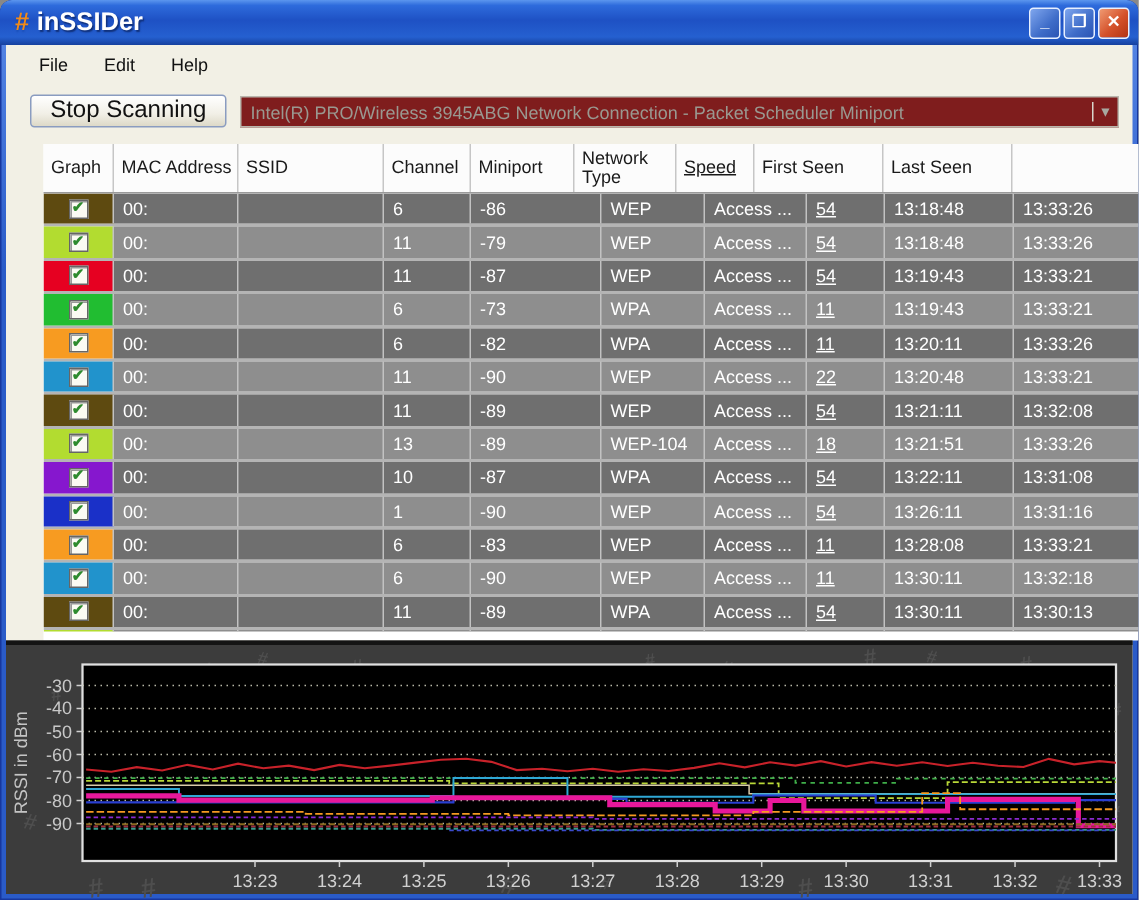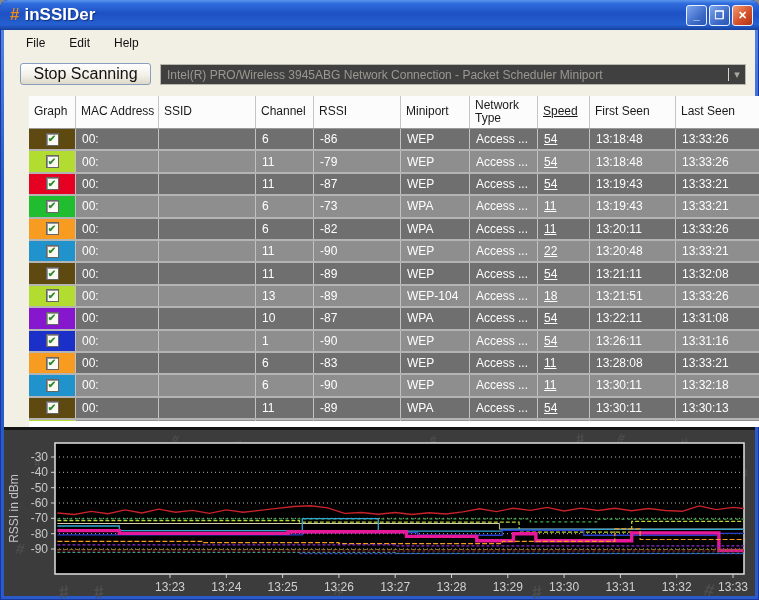--- a/index.html
+++ b/index.html
@@ -9,21 +9,21 @@
   .app-icon{color:#F08A18;font-weight:bold;font-size:17px;margin:0 5px 0 4px;text-shadow:0 1px 1px #00308044;}
   .title-text{color:#fff;font-weight:bold;font-size:17px;text-shadow:1px 1px 1px #10307A;flex:1;}
   .winbtn{width:21px;height:21px;margin-left:2px;border-radius:3px;border:1px solid #E8F0FF;color:#fff;font-size:11px;font-weight:bold;display:flex;align-items:center;justify-content:center;line-height:1;}
   .winbtn.minmax{background:linear-gradient(135deg,#7FA6EE 0%,#3E6CC8 60%,#2A54B4 100%);}
   .winbtn.close{background:linear-gradient(135deg,#F09A72 0%,#D4512A 55%,#B23314 100%);}
   .client{position:absolute;top:30px;left:4px;width:751px;height:566px;background:#F2F0E5;}
   .menubar{position:absolute;top:0;left:0;right:0;height:26px;display:flex;align-items:center;padding-left:10px;gap:0;}
   .menu-item{font-size:12px;color:#111;padding:3px 12px;}
   .toolbar{position:absolute;top:26px;left:0;right:0;height:38px;}
   .scan-btn{position:absolute;left:16px;top:7px;width:131px;height:22px;font-family:"Liberation Sans",sans-serif;font-size:16px;color:#111;background:linear-gradient(180deg,#FFFFFF,#F1EFE6 60%,#DDD9C8);border:1px solid #8A9CC0;border-radius:3px;}
-  .adapter-combo{position:absolute;left:156px;top:8px;width:586px;height:21px;background:#404040;border:1px solid #B9B6AC;display:flex;align-items:center;}
+  .adapter-combo{position:absolute;left:156px;top:8px;width:586px;height:21px;background:#7f1d1d;border:1px solid #B9B6AC;display:flex;align-items:center;}
   .adapter-text{flex:1;font-size:12px;color:#9A9890;padding-left:6px;white-space:nowrap;overflow:hidden;}
   .combo-arrow{width:17px;color:#A8A8A0;font-size:11px;text-align:center;border-left:1px solid #D8D6CC;}
   
   .table-area{position:absolute;top:66px;left:0;width:751px;height:331px;background:#fff;margin-left:25px;}
   .thead{display:flex;height:33px;background:#FCFCFC;border-bottom:1px solid #9a9a9a;}
   .th{font-size:12px;color:#1a1a1a;display:flex;align-items:center;padding-left:5px;border-right:1px solid #C6C6C6;line-height:1.1;}
   .tbody{height:292px;overflow:hidden;}
   .tr{display:flex;height:22.4px;border-bottom:2px solid #B4B4B4;}
   .tr.dark .td{background:#6F6F6F;}
   .tr.light .td{background:#8E8E8E;}
@@ -72,21 +72,20 @@
         <span class="combo-arrow">▾</span>
       </div>
     </div>
 
     <div class="table-area">
       <div class="thead" id="thead">
           <div class="th w0">Graph</div>
           <div class="th w1">MAC Address</div>
           <div class="th w2">SSID</div>
           <div class="th w3">Channel</div>
-          <div class="th w4">RSSI</div>
           <div class="th w5">Miniport</div>
           <div class="th w6">Network Type</div>
           <div class="th w7">Speed</div>
           <div class="th w8">First Seen</div>
           <div class="th w9">Last Seen</div>
         </div>
       <div class="tbody" id="tbody">
           <div class="tr dark">
             <div class="td graph-cell w0" style="background: rgb(94, 74, 16);">
               <span class="cbx">✔</span>

